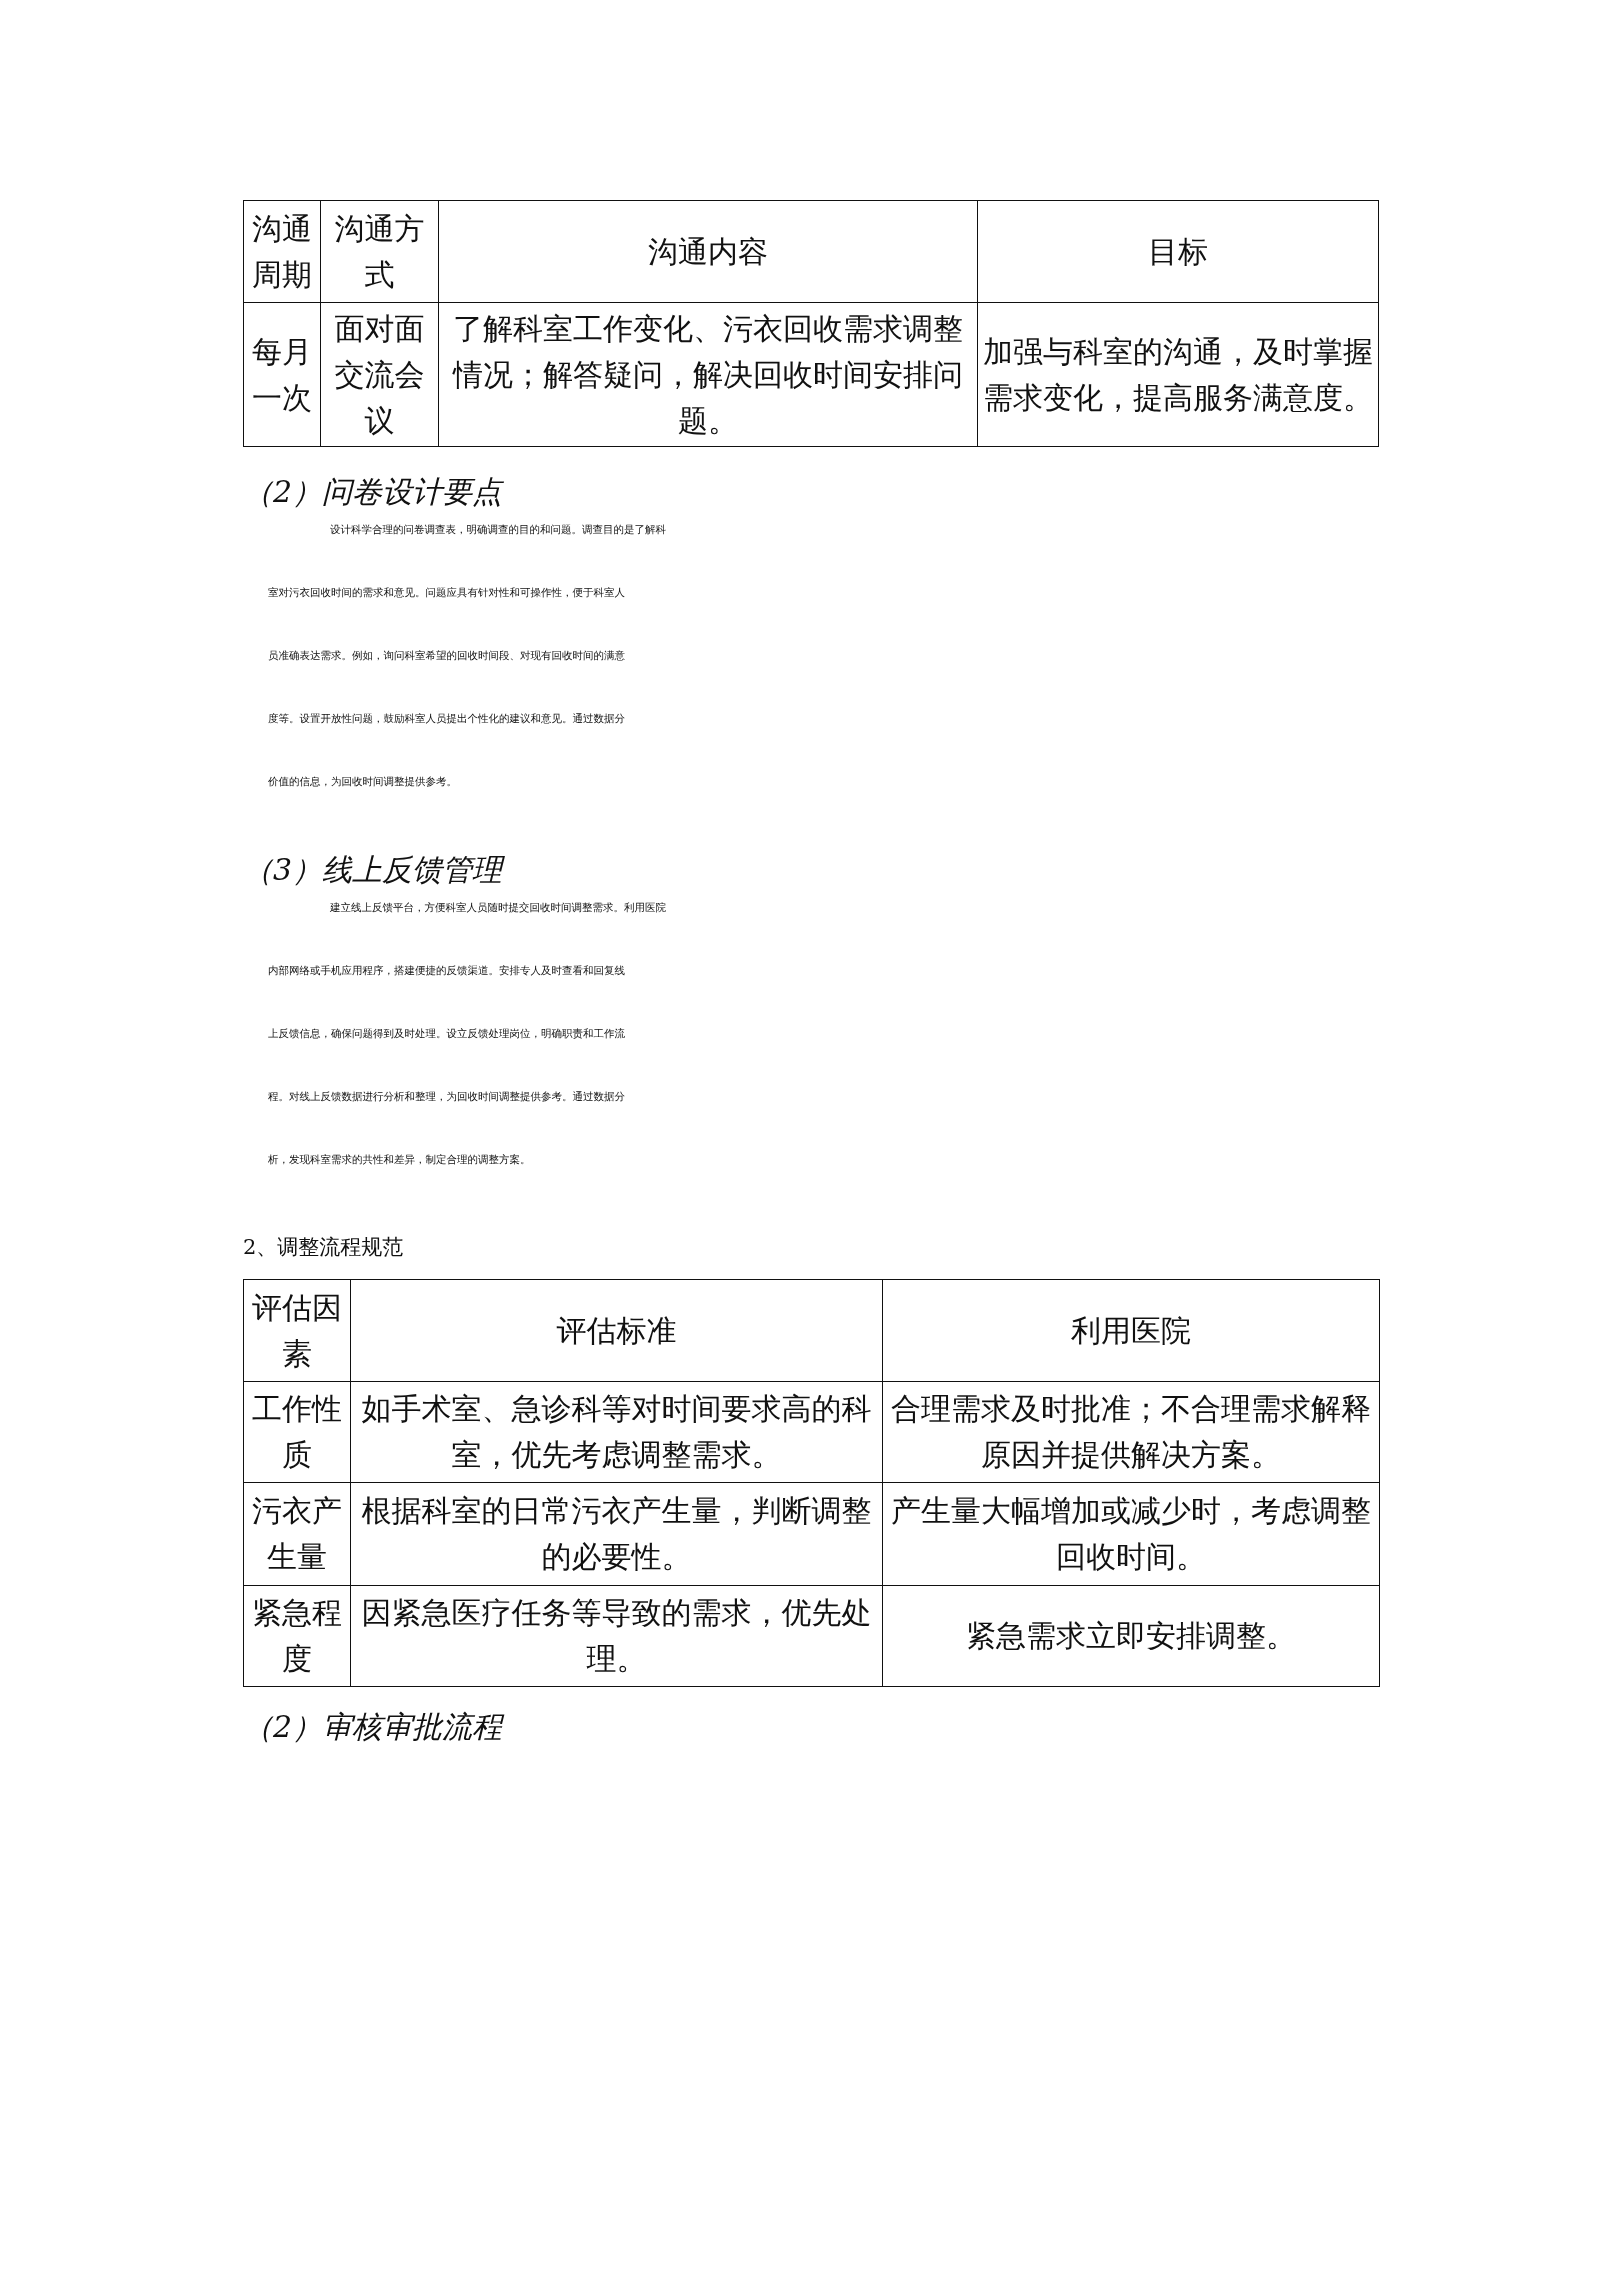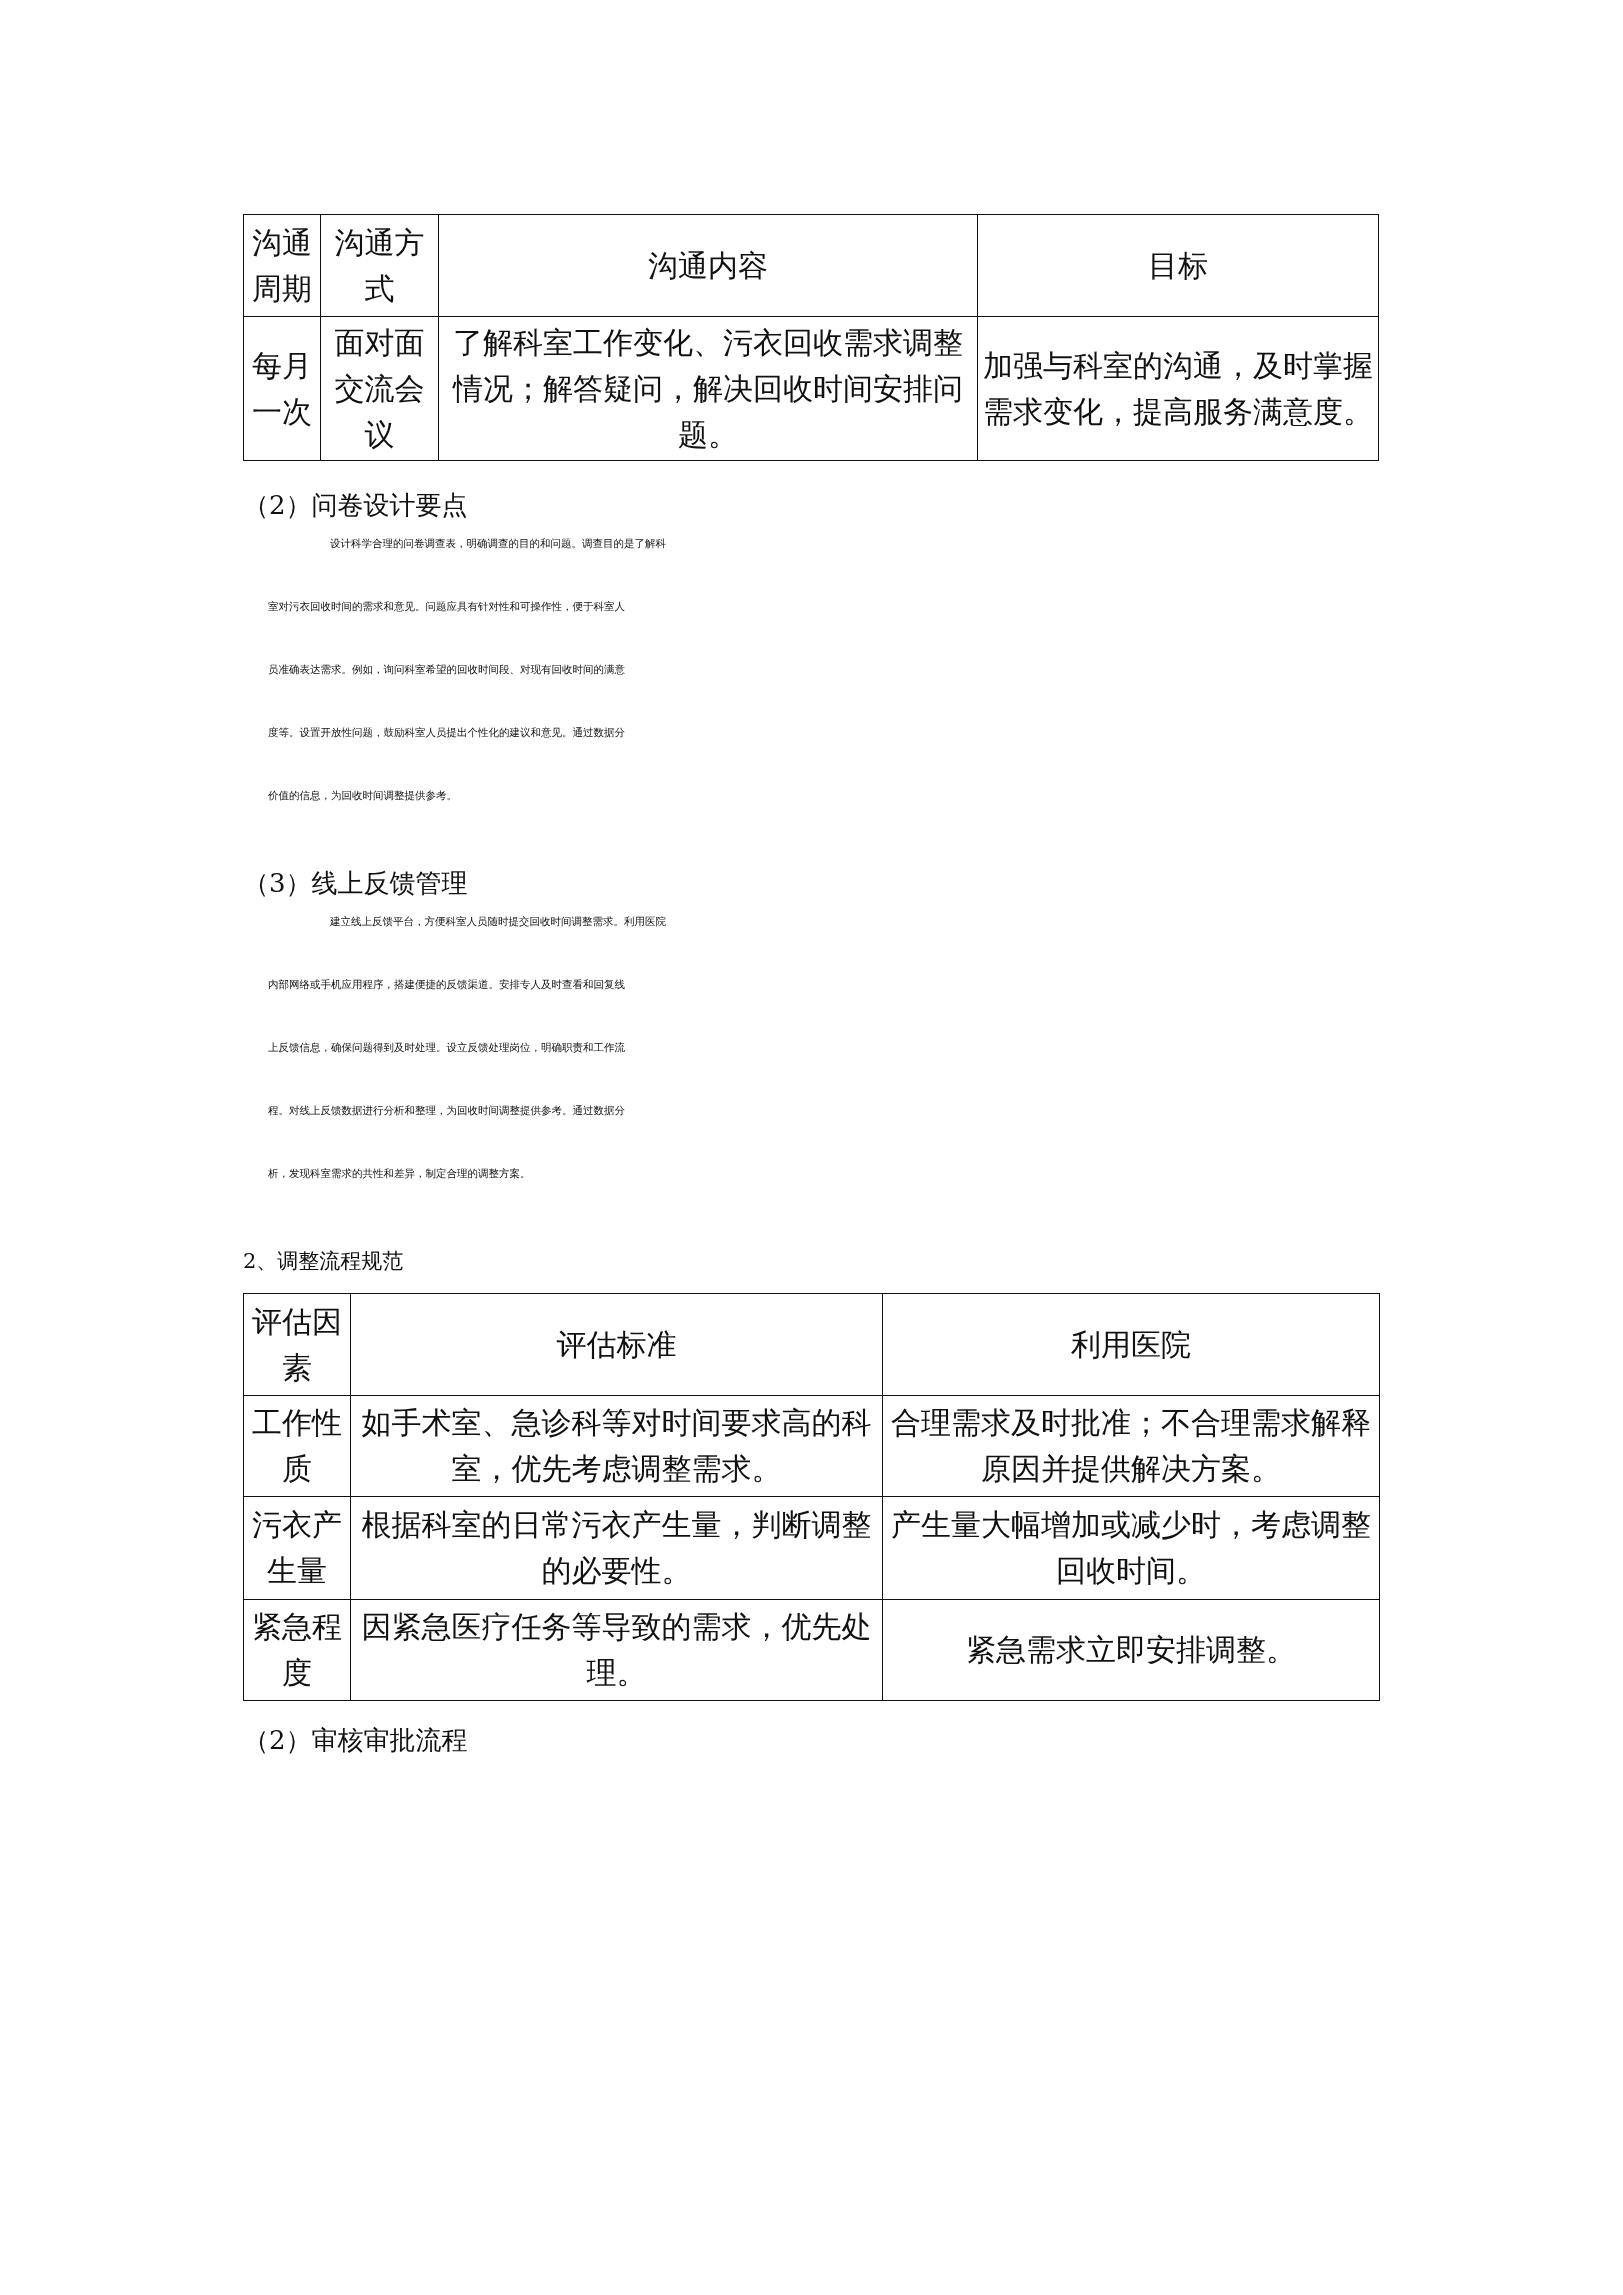--- a/index.html
+++ b/index.html
@@ -1,29 +1,29 @@
 <!DOCTYPE html>
 <html style="font-size:10.5px"><head>
 <meta charset="utf-8">
 <style>
   html, body { margin: 0; padding: 0; background: #ffffff; }
   body {
     width: 1623px; height: 2295px; position: relative; overflow: hidden;
     font-family: "DejaVu Serif", "Liberation Serif", serif;
     color: #111111;
   }
-  .page { position: absolute; left: 243px; top: 214px; width: 1136px; }
+  .page { position: absolute; left: 243px; top: 200px; width: 1136px; }
   .tbl { border-collapse: collapse; table-layout: fixed; width: 1136px; }
   .tbl td {
     border: 1.6px solid #111111;
     font-size: 30px; line-height: 46px;
     text-align: center; vertical-align: middle;
     padding: 0 1.3px; word-break: break-all;
   }
-  .h3 { font-size: 26px; line-height: 63px; height: 63px; padding-left: 0; white-space: nowrap; }
+  .h3 { font-size: 30px; line-height: 63px; height: 63px; padding-left: 0; white-space: nowrap; font-style: italic; }
   .h2 { font-size: 21px; line-height: 63px; height: 63px; white-space: nowrap; }
   .line { display: block; white-space: nowrap; height: 63px; margin-left: 25px; }
   .line.indent { padding-left: 62px; }
 </style>
 </head>
 <body>
 
 <div class="page">
 
   <table class="tbl" style="height:246px;">

